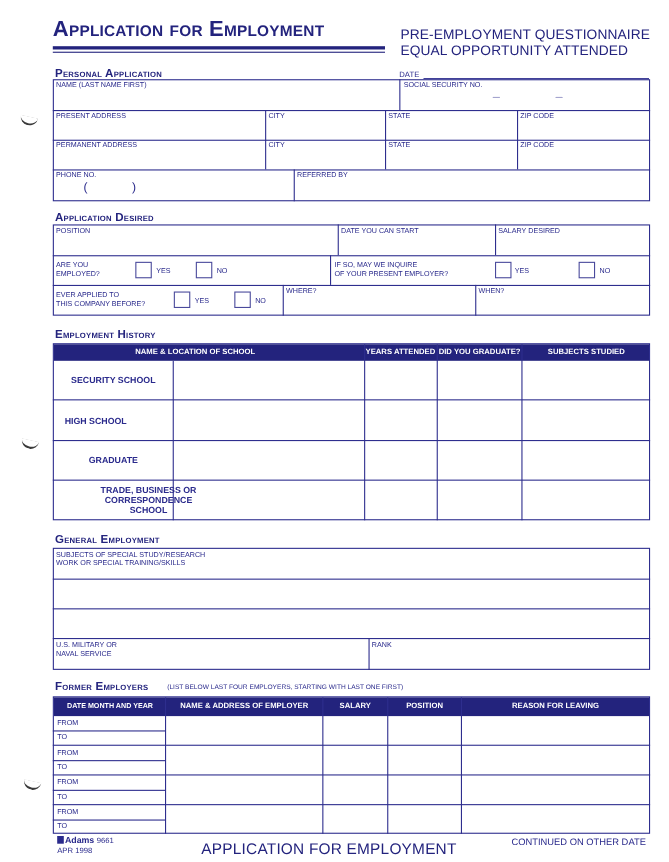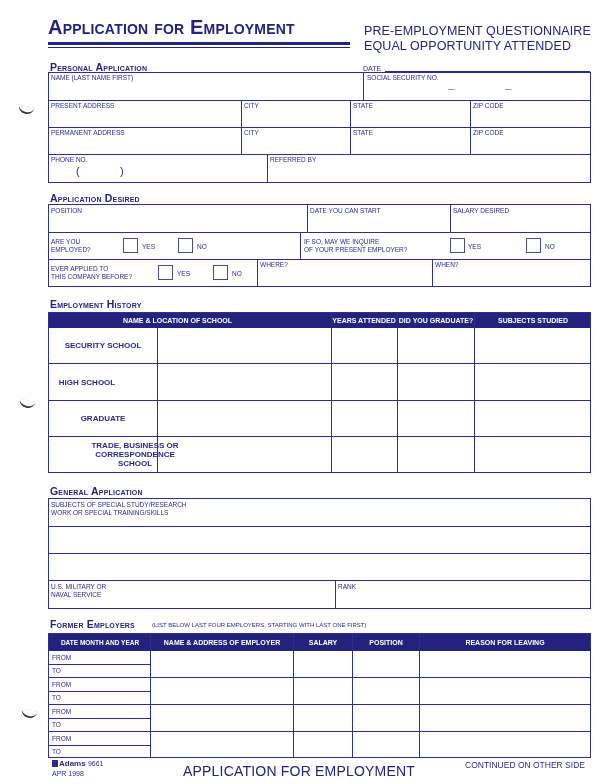--- a/index.html
+++ b/index.html
@@ -158,21 +158,21 @@
 <div class="abs rowlbl" style="left:49px; top:328px; width:108px; height:35px;">SECURITY SCHOOL</div>
 <div class="abs rowlbl" style="left:33px; top:364px; width:108px; height:36px;">HIGH SCHOOL</div>
 <div class="abs rowlbl" style="left:49px; top:401px; width:108px; height:35px;">GRADUATE</div>
 <div class="abs rowlbl" style="left:52px; top:437px; width:102px; height:35px;margin-left:32px;">TRADE, BUSINESS OR CORRESPONDENCE SCHOOL</div>
 
 <input class="abs field" style="left: 160px; top: 338px; width: 168px; height: 16px;">
 <input class="abs field" style="left: 160px; top: 374px; width: 168px; height: 16px;">
 <input class="abs field" style="left: 160px; top: 410px; width: 168px; height: 16px;">
 <input class="abs field" style="left: 160px; top: 446px; width: 168px; height: 16px;">
 
-<div class="abs section" style="left:50px; top:485px;">General Application</div>
+<div class="abs section" style="left:50px; top:485px;">General Employment</div>
 <div class="abs box" style="left:48px; top:498px; width:543px; height:111px;"></div>
 <div class="abs hl" style="left:48px; top:526px; width:543px;"></div>
 <div class="abs hl" style="left:48px; top:553px; width:543px;"></div>
 <div class="abs hl" style="left:48px; top:580px; width:543px;"></div>
 <div class="abs vl" style="left:335px; top:580px; height:29px;"></div>
 
 <div class="abs lbl" style="left:51px; top:501px;">
   <div>SUBJECTS OF SPECIAL STUDY/RESEARCH</div>
   <div>WORK OR SPECIAL TRAINING/SKILLS</div>
 </div>
@@ -224,13 +224,13 @@
 <input class="abs field" style="left: 154px; top: 685px; width: 136px; height: 16px;">
 <input class="abs field" style="left: 154px; top: 712px; width: 136px; height: 16px;">
 <input class="abs field" style="left: 154px; top: 739px; width: 136px; height: 16px;">
 
 <div class="abs" style="left:52px; top:759px; font-size:8px; font-weight:bold; color:#2a2a8c;">
   <span style="display:inline-block; width:6px; height:7px; background:#2a2a8c; margin-right:1px; vertical-align:-1px;"></span><span>Adams</span>
   <span style="font-size:7px; font-weight:normal;">9661</span>
 </div>
 <div class="abs" style="left:52px; top:770px; font-size:7px; color:#2a2a8c;">APR 1998</div>
 <div class="abs" style="left:183px; top:763px; font-size:14px; color:#23237d; letter-spacing:0.2px;">APPLICATION FOR EMPLOYMENT</div>
-<div class="abs" style="left:465px; top:760px; font-size:8.5px; color:#2a2a8c;">CONTINUED ON OTHER SIDE</div>
+<div class="abs" style="left:465px; top:760px; font-size:8.5px; color:#2a2a8c;">CONTINUED ON OTHER DATE</div>
 
 </body></html>

